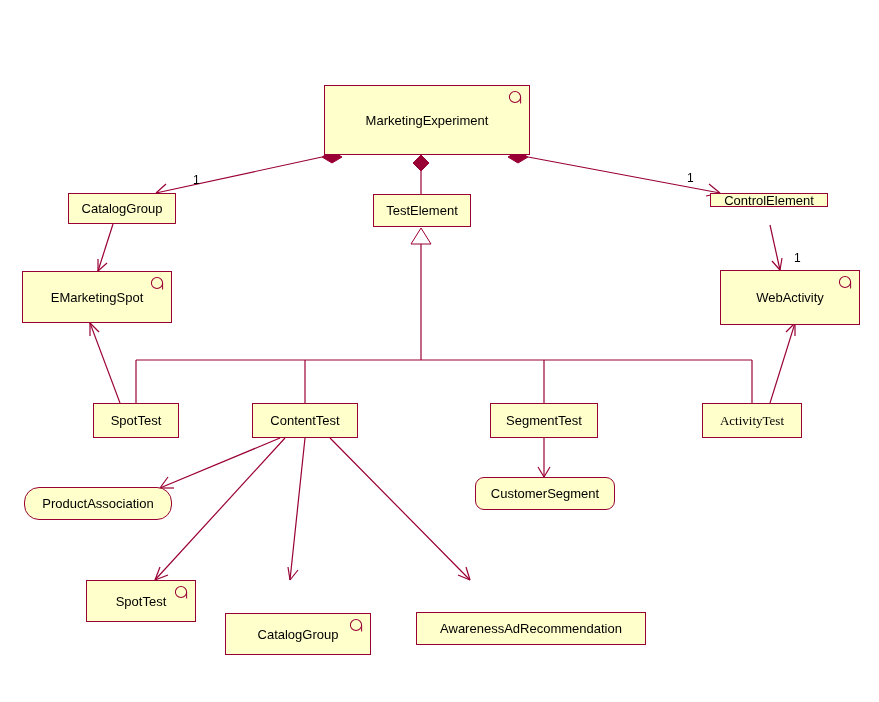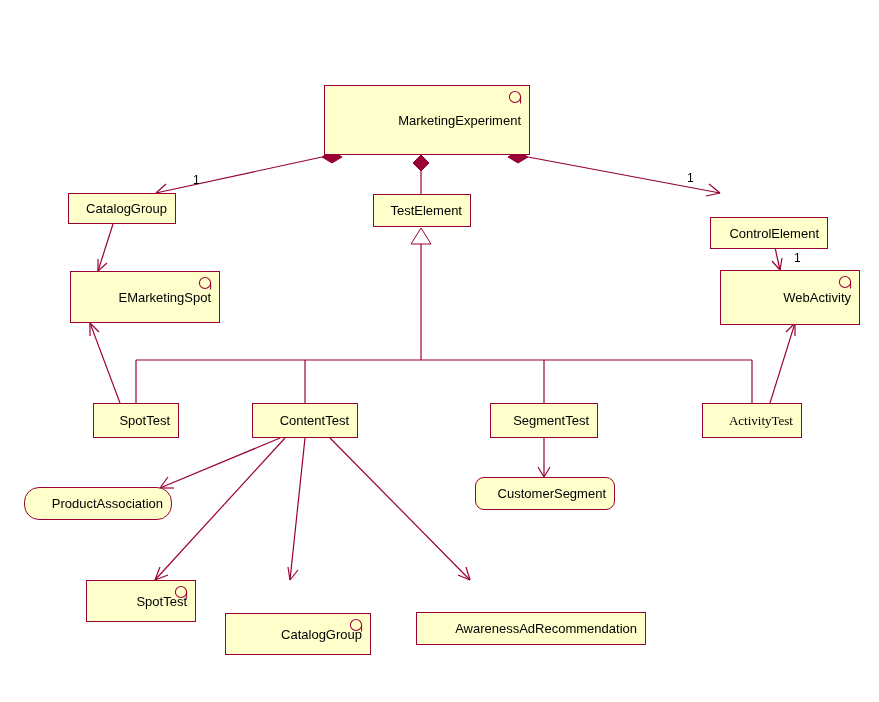--- a/index.html
+++ b/index.html
@@ -18,21 +18,21 @@
     width: 879px;
     height: 702px;
   }
   .class-box {
     position: absolute;
     background: #ffffcc;
     border: 1px solid #990033;
     box-sizing: border-box;
     display: flex;
     align-items: center;
-    justify-content: flex-end;
+    justify-content: center;
     text-align: center;
     padding: 4px 8px;
   }
   .icon-circle {
     position: absolute;
     top: 3px;
     right: 6px;
     width: 16px;
     height: 16px;
   }
@@ -146,25 +146,25 @@
   </div>
 
   <div class="class-box" style="left:68px; top:193px; width:108px; height:31px;">
     <span class="label">CatalogGroup</span>
   </div>
 
   <div class="class-box" style="left:373px; top:194px; width:98px; height:33px;">
     <span class="label">TestElement</span>
   </div>
 
-  <div class="class-box" style="left:710px; top:193px; width:118px; height:32px;margin-top:24px;">
+  <div class="class-box" style="left:710px; top:193px; width:118px; height:14px;">
     <span class="label">ControlElement</span>
   </div>
 
-  <div class="class-box" style="left:22px; top:271px; width:150px; height:52px;margin-left:48px;">
+  <div class="class-box" style="left:22px; top:271px; width:150px; height:52px;">
     <span class="label">EMarketingSpot</span>
     <svg class="icon-circle" viewBox="0 0 20 20">
         <circle cx="10" cy="10" r="7" fill="none" stroke="#990033" stroke-width="1.3"></circle>
         <line x1="17" y1="10" x2="17" y2="18" stroke="#990033" stroke-width="1.3"></line>
       </svg>
   </div>
 
   <div class="class-box" style="left:720px; top:270px; width:140px; height:55px;">
     <span class="label">WebActivity</span>
     <svg class="icon-circle" viewBox="0 0 20 20">

